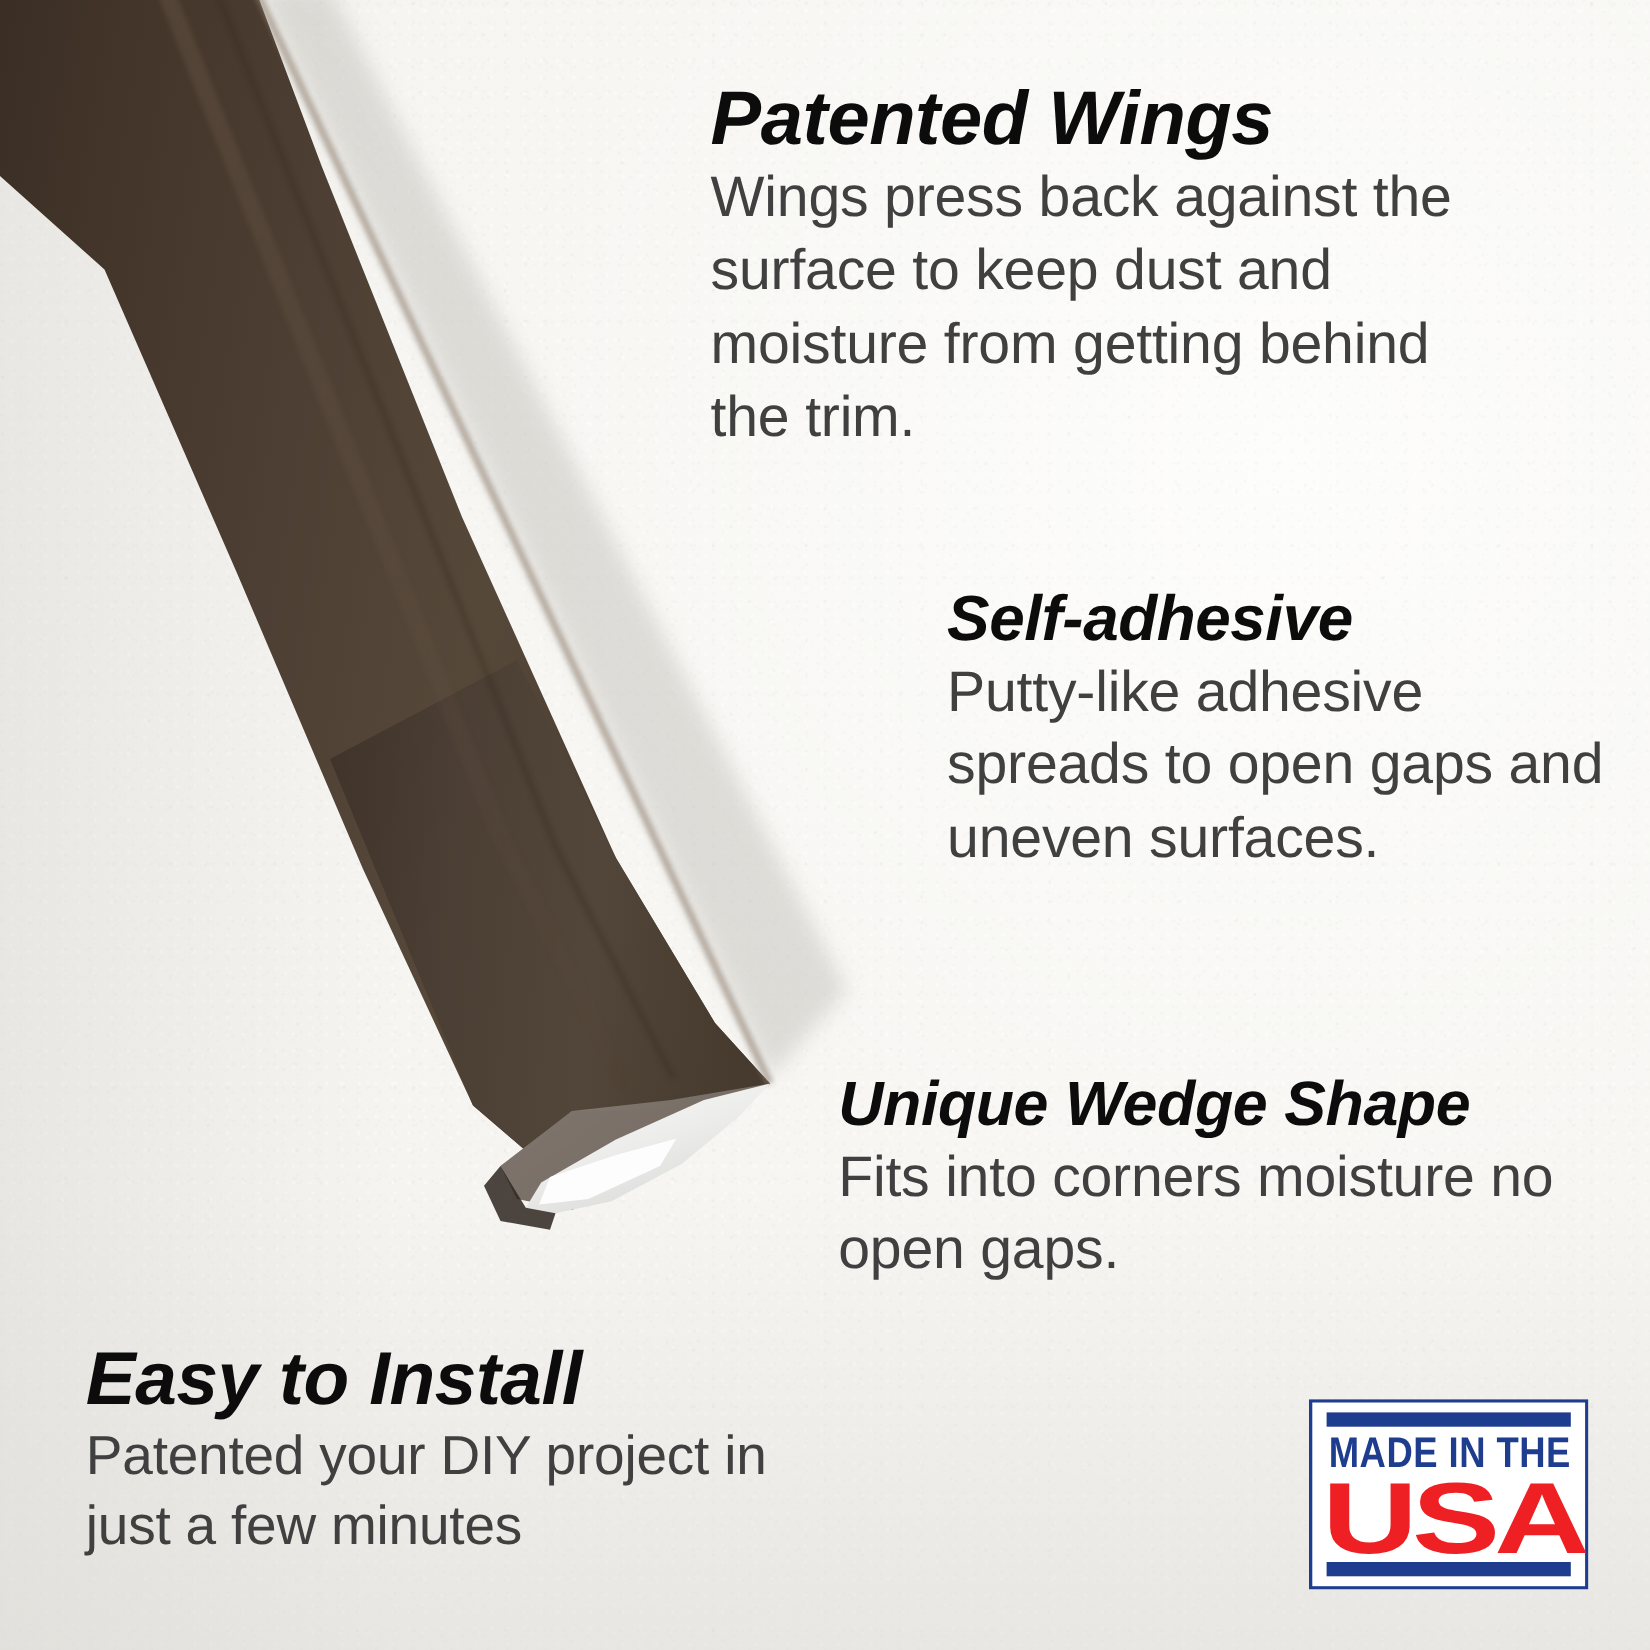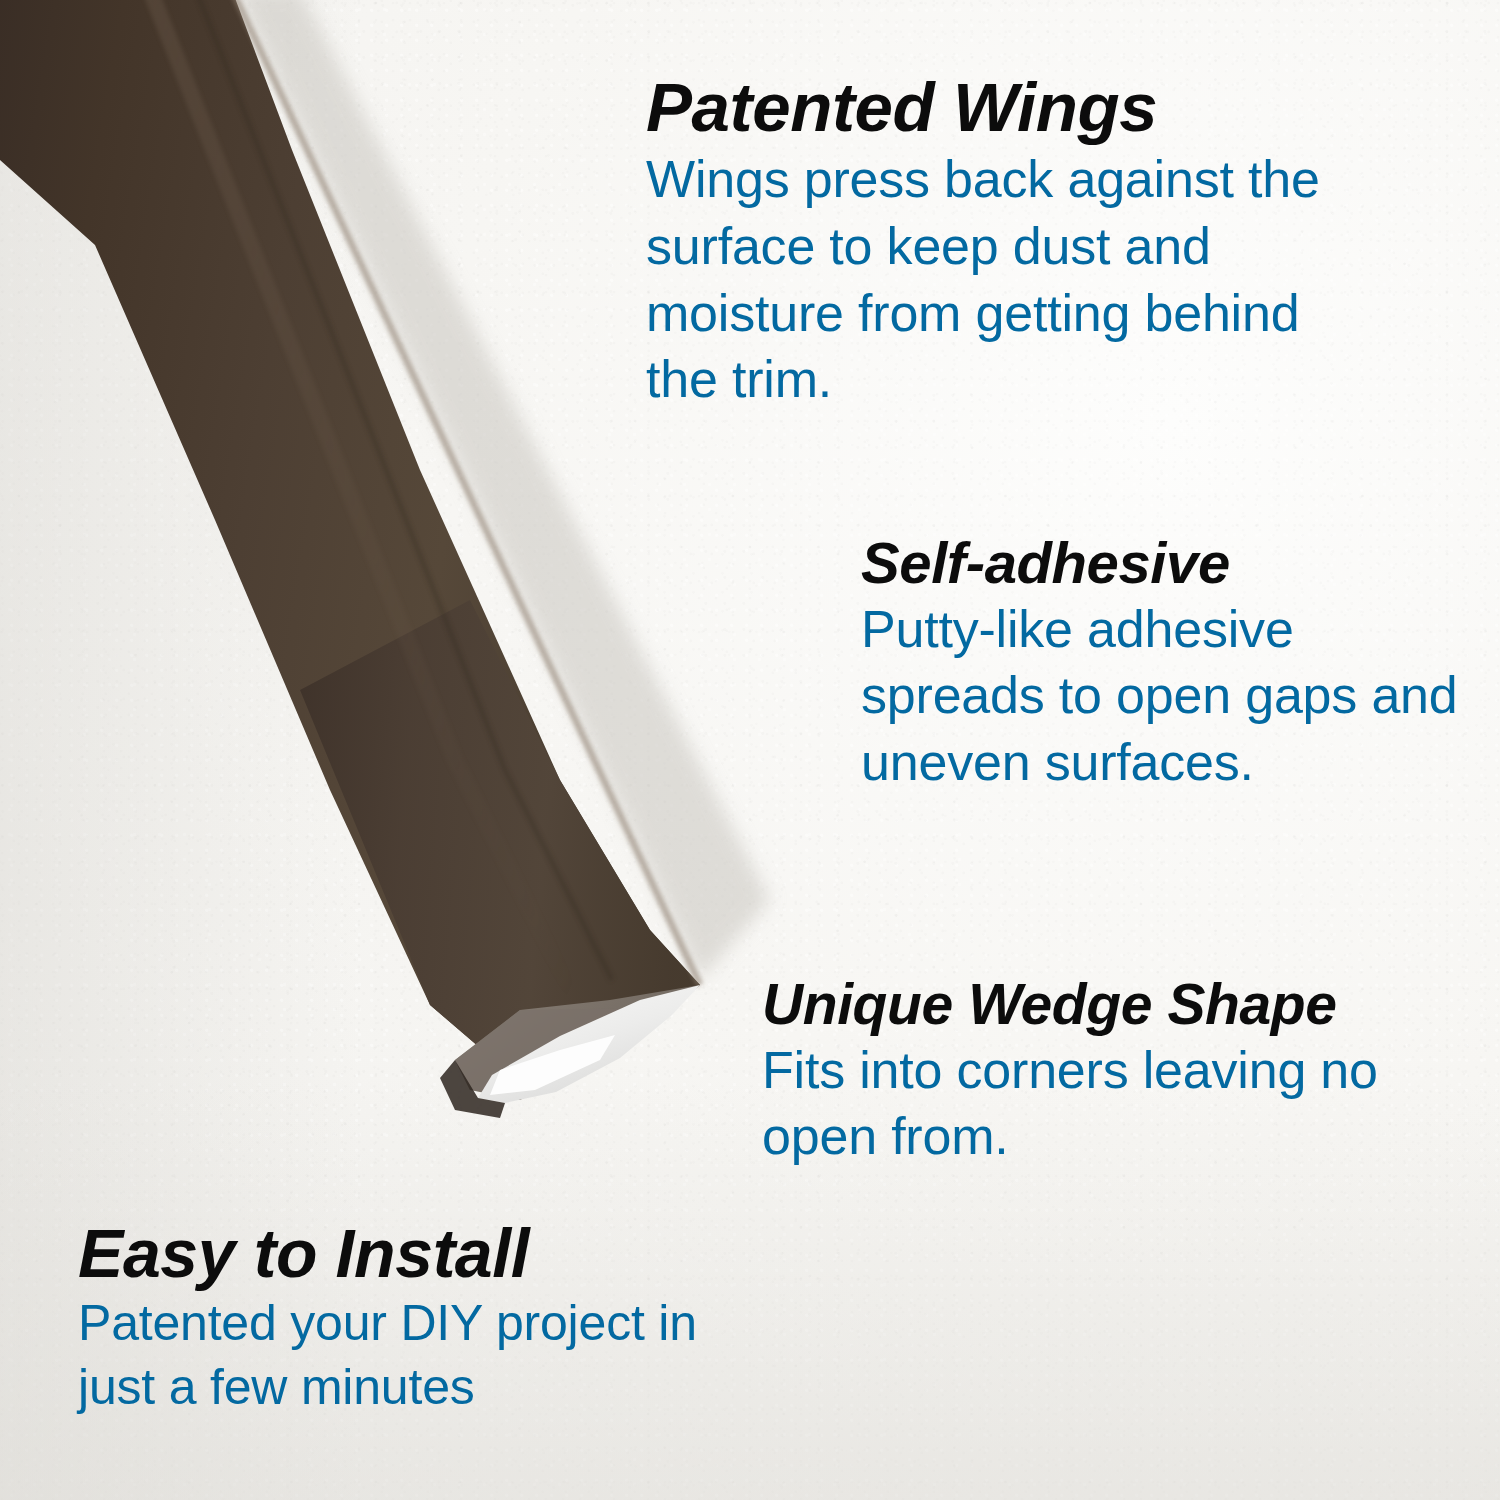--- a/index.html
+++ b/index.html
@@ -73,21 +73,21 @@
     letter-spacing: -0.4px;
     white-space: nowrap;
     color: #0c0c0c;
   }
   .feature p {
     margin: 0;
     font-weight: 400;
     font-size: 52px;
     line-height: 1.28;
     letter-spacing: -0.2px;
-    color: #0369a1;
+    color: #404040;
   }
 
   #feature-wings   { left: 646px; top: 72px;  width: 700px; }
   #feature-adhes   { left: 861px; top: 533px; width: 600px; }
   #feature-adhes h2 { font-size: 58px; }
   #feature-wedge   { left: 762px; top: 975px; width: 720px; }
   #feature-wedge h2 { font-size: 57px; }
   #feature-install { left:  78px; top: 1218px; width: 700px; }
   #feature-install h2 { font-size: 68px; }
   #feature-install p  { font-size: 50px; }
@@ -181,22 +181,31 @@
     <p>Wings press back against the surface to keep dust and moisture from getting behind the trim.</p>
   </div>
 
   <div class="feature" id="feature-adhes">
     <h2>Self-adhesive</h2>
     <p>Putty-like adhesive spreads to open gaps and uneven surfaces.</p>
   </div>
 
   <div class="feature" id="feature-wedge">
     <h2>Unique Wedge Shape</h2>
-    <p>Fits into corners leaving no open from.</p>
+    <p>Fits into corners moisture no open gaps.</p>
   </div>
 
   <div class="feature" id="feature-install">
     <h2>Easy to Install</h2>
     <p>Patented your DIY project in just a few minutes</p>
   </div>
 
+  <div class="usa-badge">
+    <svg class="usa-svg" viewBox="0 0 254 173" xmlns="http://www.w3.org/2000/svg">
+      <rect x="1.5" y="1.5" width="251" height="170" fill="#ffffff" stroke="#1f3d8f" stroke-width="3"></rect>
+      <rect x="16" y="12" width="222" height="13" fill="#1f3d8f"></rect>
+      <text x="18" y="62" font-family="'Liberation Sans', sans-serif" font-size="39" font-weight="700" fill="#1f3d8f" letter-spacing="0.5" textLength="220" lengthAdjust="spacingAndGlyphs">MADE IN THE</text>
+      <text x="12" y="140" font-family="'Liberation Sans', sans-serif" font-size="92" font-weight="700" fill="#ee2024" letter-spacing="-4" textLength="238" lengthAdjust="spacingAndGlyphs">USA</text>
+      <rect x="16" y="148" width="222" height="13" fill="#1f3d8f"></rect>
+    </svg>
+  </div>
 
 </div>
 
 </body></html>

